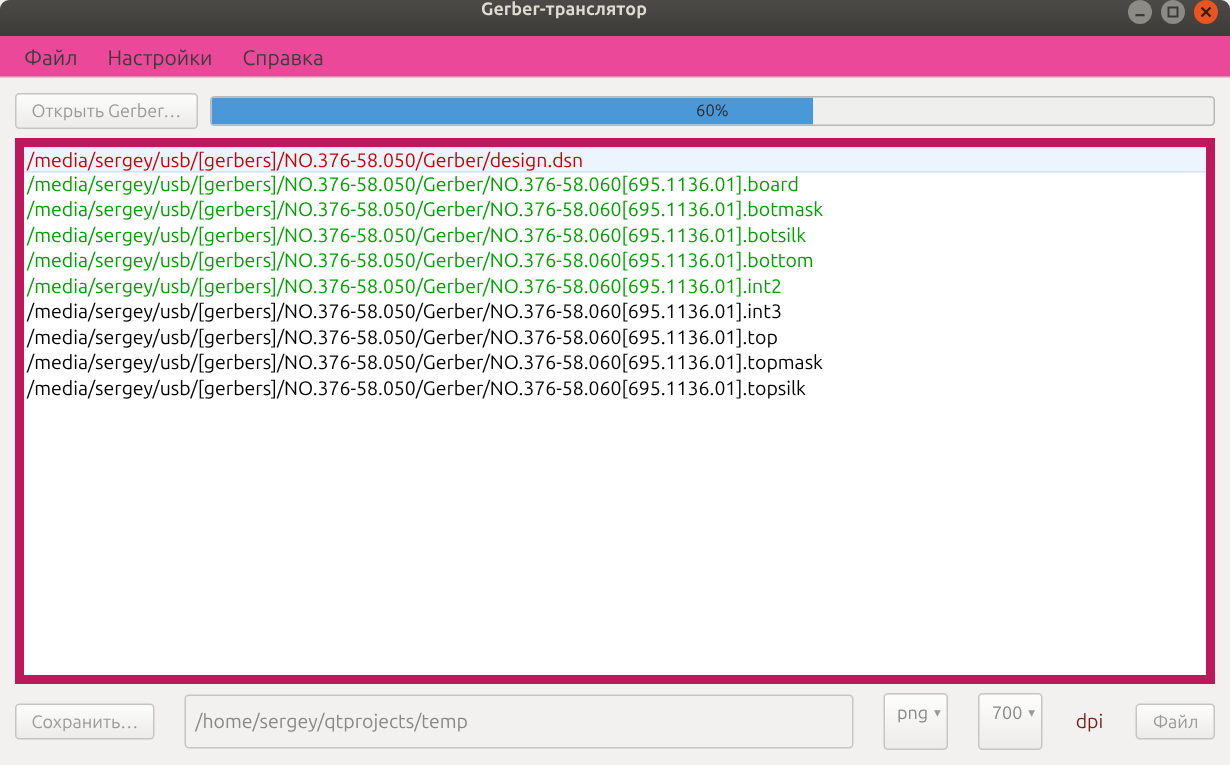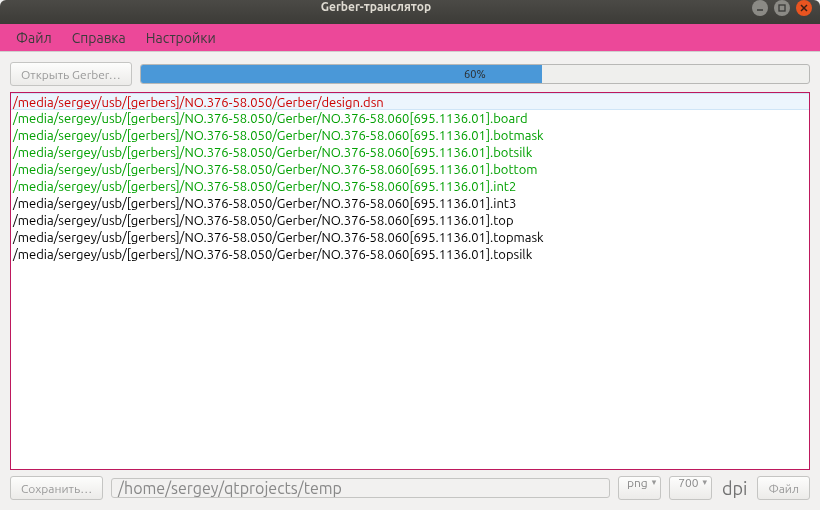--- a/index.html
+++ b/index.html
@@ -108,21 +108,21 @@
     position: absolute;
     inset: 0;
     display: flex;
     align-items: center;
     justify-content: center;
     font-size: 11px;
     color: #2b2b2b;
   }
   .listbox {
     flex: 1;
-    border: 1px solid #be185d;
+    border: 6px solid #be185d;
     background: #fff;
     overflow: auto;
     font-size: 13px;
     line-height: 16px;
     padding: 0;
   }
   .file-line {
     white-space: nowrap;
     padding: 0 2px;
     height: 17px;
@@ -131,54 +131,54 @@
     background: #ecf5fd;
     border-top: 1px solid #cfe5f7;
     border-bottom: 1px solid #cfe5f7;
     height: 17px;
   }
   .c-red { color: #cc0000; }
   .c-green { color: #00a000; }
   .c-black { color: #000; }
   .bottomrow {
     display: flex;
-    gap: 8px;
+    gap: 20px;
     align-items: center;
   }
   .path-input {
     flex: 1;
-    height: 20px;
+    height: 36px;
     border: 1px solid #c5c5c3;
     border-radius: 3px;
     background: #f2f1f0;
     color: #888;
-    font-size: 16px;
+    font-size: 13px;
     padding: 0 6px;
     display: flex;
     align-items: center;
   }
   .combo {
-    height: 24px;
+    height: 38px;
     padding: 0 4px 12px 8px;
     border: 1px solid #c5c5c3;
     border-radius: 3px;
     background: linear-gradient(#fdfdfc, #ecebe9);
     color: #888;
     font-size: 12px;
     display: inline-flex;
     align-items: center;
     gap: 4px;
   }
   .combo .chevron {
     font-size: 9px;
     color: #999;
   }
   .dpi-label {
-    color: #737373;
-    font-size: 18px;
+    color: #7f1d1d;
+    font-size: 13px;
     padding: 0 2px;
   }
 </style>
 </head>
 <body>
 
 <div class="window">
 
   <div class="titlebar">
     <div class="title">Gerber-транслятор</div>
@@ -197,22 +197,22 @@
         <svg width="8" height="8" viewBox="0 0 8 8">
             <line x1="1" y1="1" x2="7" y2="7" stroke="#3a1e13" stroke-width="1.5"></line>
             <line x1="7" y1="1" x2="1" y2="7" stroke="#3a1e13" stroke-width="1.5"></line>
           </svg>
       </div>
     </div>
   </div>
 
   <div class="menubar">
     <div class="menu-item">Файл</div>
+    <div class="menu-item">Настройки</div>
     <div class="menu-item">Справка</div>
-    <div class="menu-item">Настройки</div>
   </div>
 
   <div class="content">
 
     <div class="toprow">
       <div class="btn disabled">Открыть Gerber…</div>
       <div class="progress-wrap">
         <div class="progress-fill" id="progress-fill" style="width: 60%;"></div>
         <div class="progress-label">60%</div>
       </div>

